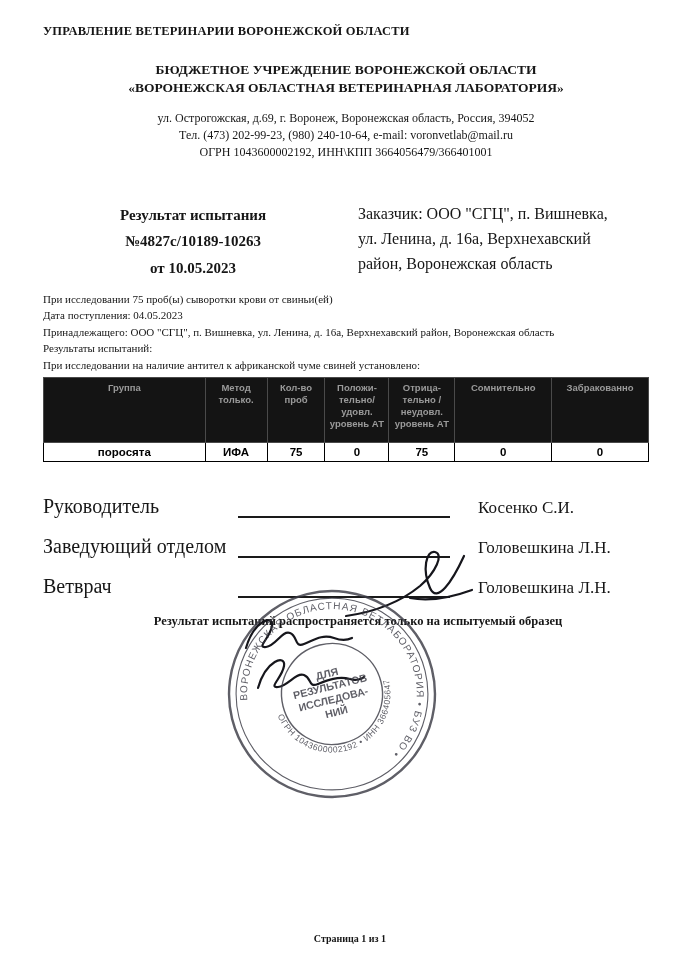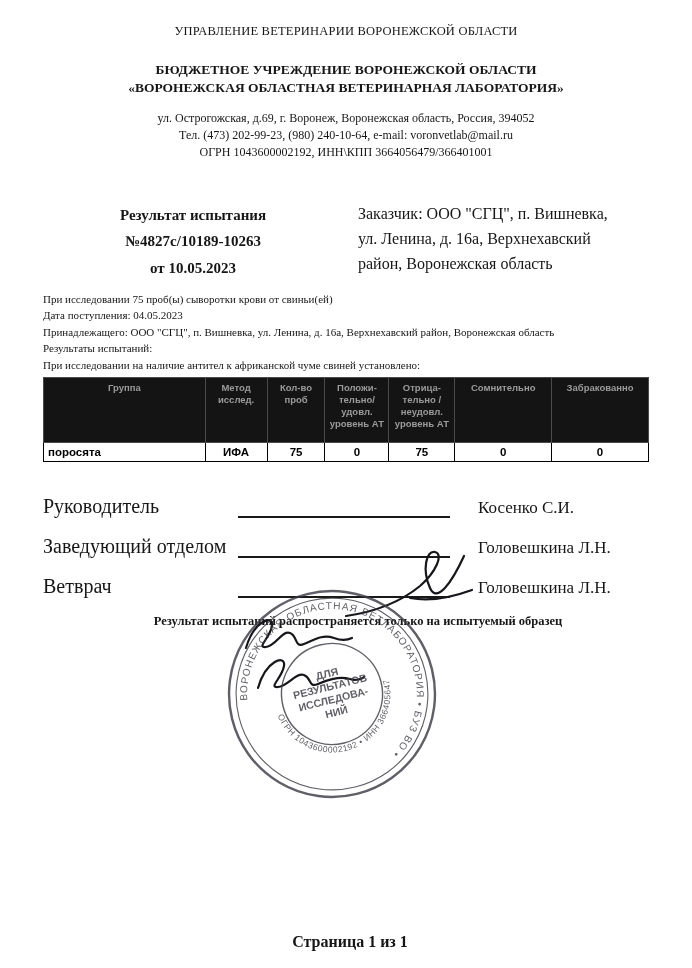--- a/index.html
+++ b/index.html
@@ -1,48 +1,48 @@
 <!DOCTYPE html>
 <html><head>
 <meta charset="utf-8">
 <style>
   html,body{margin:0;padding:0;background:#e8e8e8;}
   .page{
     position:relative;width:692px;height:968px;margin:0 auto;background:#ffffff;
     font-family:"Liberation Serif",serif;color:#161616;overflow:hidden;
   }
   
-  .hdr-dept{margin:24px 43px 0;text-align:center;font-size:12.5px;font-weight:400;letter-spacing:.2px;}
+  .hdr-dept{margin:24px 43px 0;font-size:12.5px;font-weight:700;letter-spacing:.2px;}
   .hdr-org{margin:22px 43px 0;text-align:center;font-size:13.5px;font-weight:700;line-height:1.35;}
   .hdr-contact{margin:13px 43px 0;text-align:center;font-size:12px;line-height:1.38;}
   
   .result-row{display:flex;padding:0 0 0 43px;margin-top:42px;}
   .result-left{width:300px;text-align:center;font-size:15px;font-weight:700;line-height:1.75;}
   .result-right{width:250px;margin-left:15px;font-size:16px;line-height:1.55;}
   
   .body-text{margin:10px 43px 0;width:600px;font-size:11px;line-height:1.5;}
   .body-text p{margin:0;}
   
   table.results{border-collapse:collapse;margin:4px 0 0 43px;width:606px;
     font-family:"Liberation Sans",sans-serif;border:1.5px solid #000;}
   table.results thead th{
     background:#141414;color:#9a9a9a;font-size:9.5px;font-weight:700;
     border:1px solid #4a4a4a;padding:4px 2px 2px;vertical-align:top;height:58px;text-align:center;line-height:1.25;}
   table.results tbody td{
     border:1px solid #000;font-size:11.5px;font-weight:700;text-align:center;padding:3px 4px;color:#000;}
-  table.results tbody td.first{text-align:left;margin-left:48px;}
+  table.results tbody td.first{text-align:center;margin-left:48px;}
   
   .sig-block{margin-top:16px;}
   .sig-row{display:flex;align-items:flex-end;margin-left:43px;width:620px;height:40px;}
   .sig-role{width:195px;font-size:20px;}
   .sig-line{width:212px;height:30px;border-bottom:2px solid #1a1a1a;}
   .sig-name{margin-left:28px;font-size:17px;}
   
   .note{margin-top:16px;text-align:center;font-size:12.5px;font-weight:600;padding-left:24px;}
-  .footer{position:absolute;left:8px;right:0;top:933px;text-align:center;font-size:16px;font-weight:700;}
+  .footer{position:absolute;left:8px;right:0;top:933px;text-align:center;font-size:10px;font-weight:700;}
   
   .ink{position:absolute;pointer-events:none;}
   .ink path{fill:none;stroke:#16161c;stroke-width:2.2;stroke-linecap:round;stroke-linejoin:round;}
   .stamp{position:absolute;left:226px;top:588px;width:212px;height:212px;transform:rotate(-14deg);opacity:.82;pointer-events:none;}
   .stamp circle{fill:none;stroke:#3c3c46;}
   .stamp text{fill:#3c3c46;font-family:"Liberation Sans",sans-serif;}
 </style>
 </head>
 <body>
 
@@ -84,21 +84,21 @@
         <col style="width:62px">
         <col style="width:58px">
       <col style="width:64px">
         <col style="width:66px">
         <col style="width:97px">
         <col style="width:97px">
     </colgroup>
     <thead>
       <tr>
         <th>Группа</th>
-        <th>Метод исслед.</th>
+        <th>Метод только.</th>
         <th>Кол-во проб</th>
         <th>Положи­тельно/ удовл. уровень АТ</th>
         <th>Отрица­тельно / неудовл. уровень АТ</th>
         <th>Сомни­тельно</th>
         <th>Забрако­ванно</th>
       </tr>
     </thead>
     <tbody>
       <tr>
         <td class="first">поросята</td>

